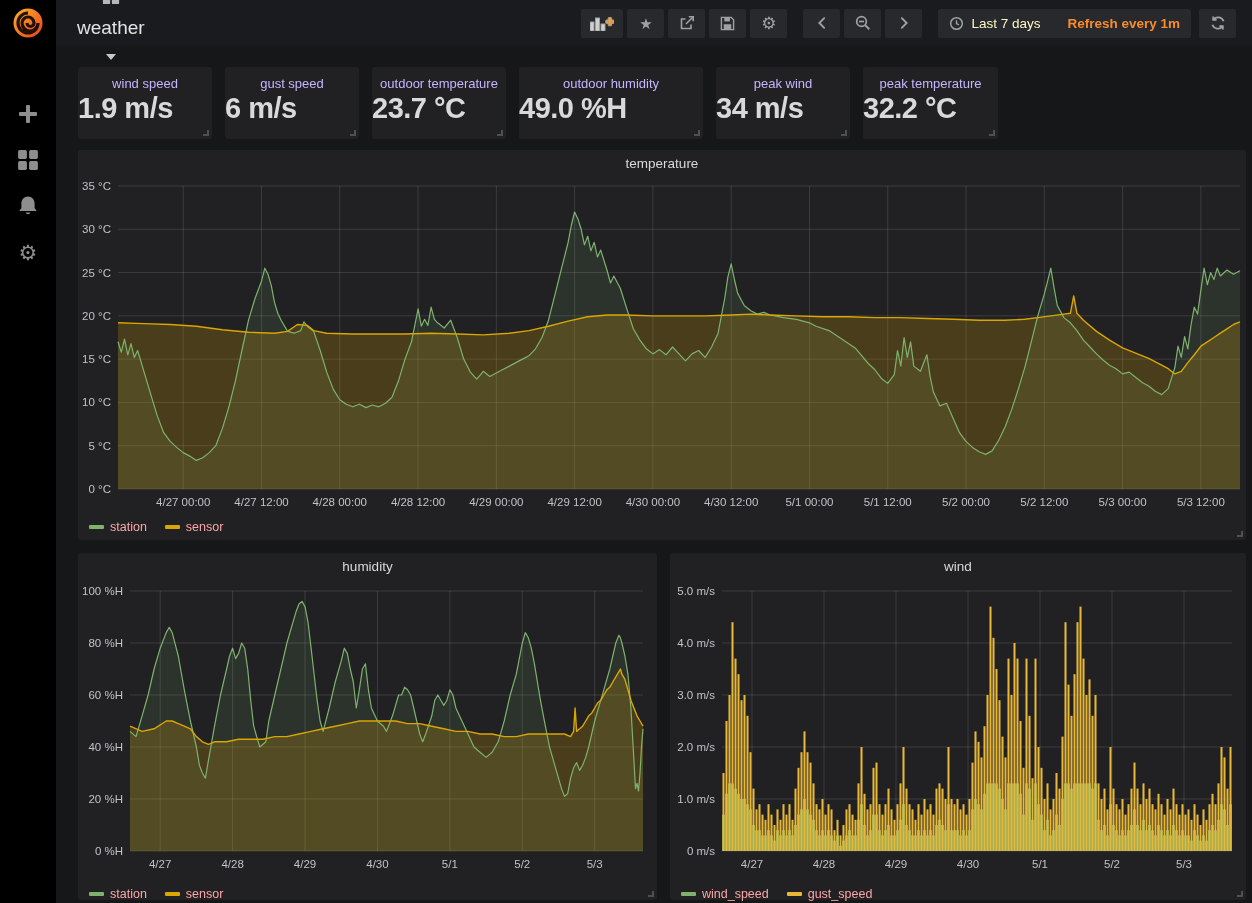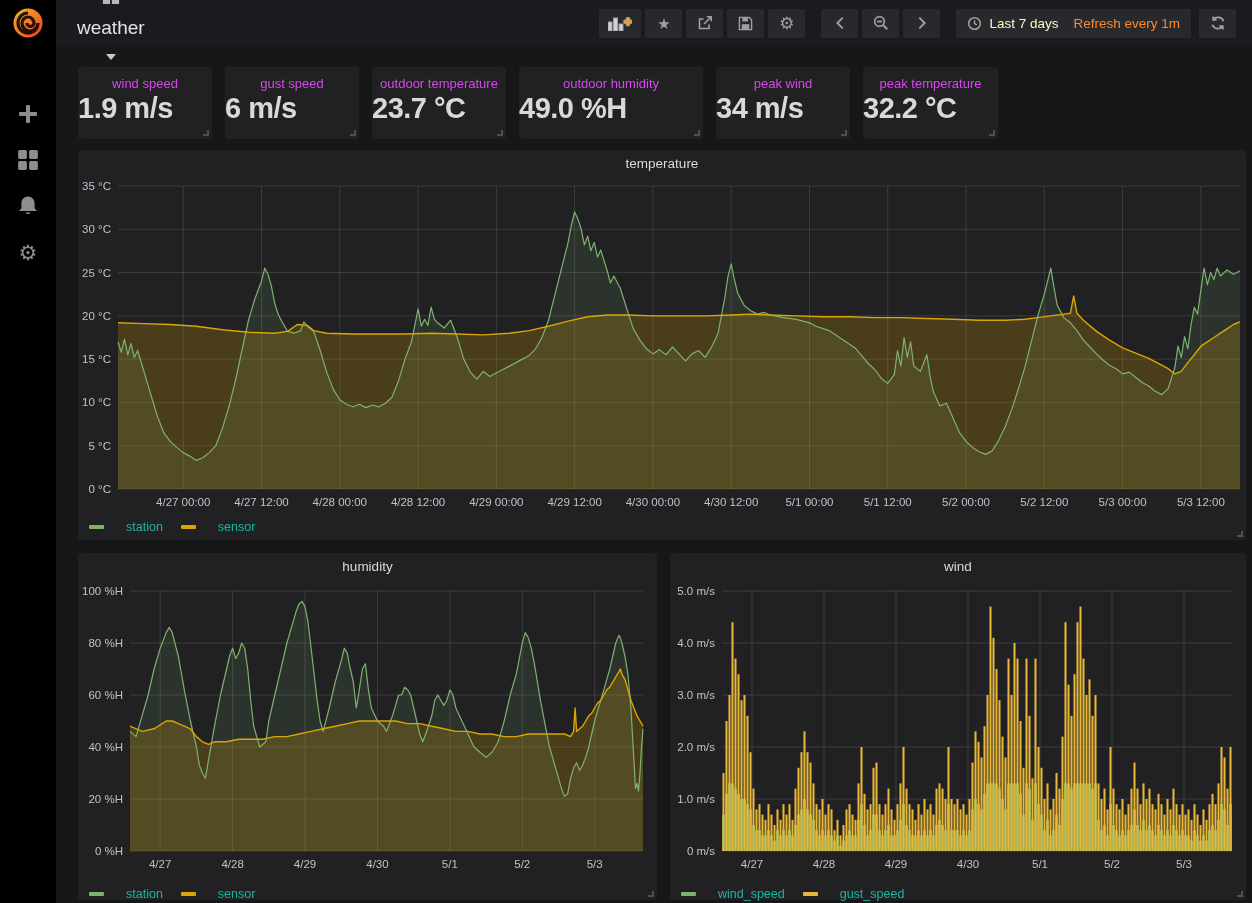--- a/index.html
+++ b/index.html
@@ -23,39 +23,39 @@
   .hdr-right{margin-left:auto;display:flex;align-items:center;}
   .btn{height:29px;min-width:37px;background:#28292c;border-radius:2px;display:flex;
     align-items:center;justify-content:center;color:#9fa0a2;margin-left:4px;
     padding:0 9px;font-size:13px;cursor:pointer;}
   .btn svg{stroke:currentColor;fill:none}
   .gap{width:12px}
   .star-glyph{font-size:15px;line-height:1}
   .gear-glyph{font-size:17px;line-height:1}
   .timebtn{display:flex;align-items:center;gap:7px;padding:0 11px;}
   .time-range{color:#fef9c3;font-size:13.5px}
-  .time-refresh{font-size:13.5px;font-weight:normal;margin-left:8px}
+  .time-refresh{font-size:13.5px;font-weight:bold;margin-left:20px}
   
   .content{margin-left:78px;width:1168px;}
   .stats-row{margin-top:21px;display:flex;gap:13px;height:72px;}
   .panel{background:#212124;border-radius:3px;position:relative;}
   .stat{flex:none}
-  .stat .stitle{font-size:13px;color:#d946ef;text-align:center;padding-top:9px;cursor:pointer;}
+  .stat .stitle{font-size:13px;color:#c4b5fd;text-align:center;padding-top:9px;cursor:pointer;}
   .stat .svalue{font-size:29px;font-weight:bold;color:#d8d9da;text-align:left;margin-top:1px;
     letter-spacing:-0.5px;}
   .corner{position:absolute;right:3px;bottom:3px;width:6px;height:6px;
     border-right:2px solid #5a5d61;border-bottom:2px solid #5a5d61;opacity:.8;cursor:nwse-resize;}
   .chart-panel .ptitle{height:26px;display:flex;align-items:center;justify-content:center;
     font-size:13.5px;color:#d8d9da;cursor:pointer;}
   #temp-panel{margin-top:11px;width:1168px;height:390px;}
   .row2{margin-top:13px;display:flex;gap:13px;height:347px;}
   #hum-panel{width:579px;height:347px}
   #wind-panel{width:576px;height:347px}
   .legend{display:flex;gap:18px;padding-left:11px;align-items:center;height:22px;}
-  .legend-item{display:flex;align-items:center;gap:22px;font-size:12.5px;color:#14b8a6;cursor:pointer;}
+  .legend-item{display:flex;align-items:center;gap:6px;font-size:12.5px;color:#fca5a5;cursor:pointer;}
   .swatch{width:15px;height:4px;border-radius:1px;display:inline-block}
   svg text.tick{fill:#c0c2c5;font-size:11.5px;font-family:"Liberation Sans",sans-serif}
   svg line.grid{stroke:rgba(255,255,255,0.12);stroke-width:1}
 </style>
 </head>
 <body>
 
 <div class="sidebar">
   <div class="logo">
     <svg width="36" height="36" viewBox="0 0 36 36">

